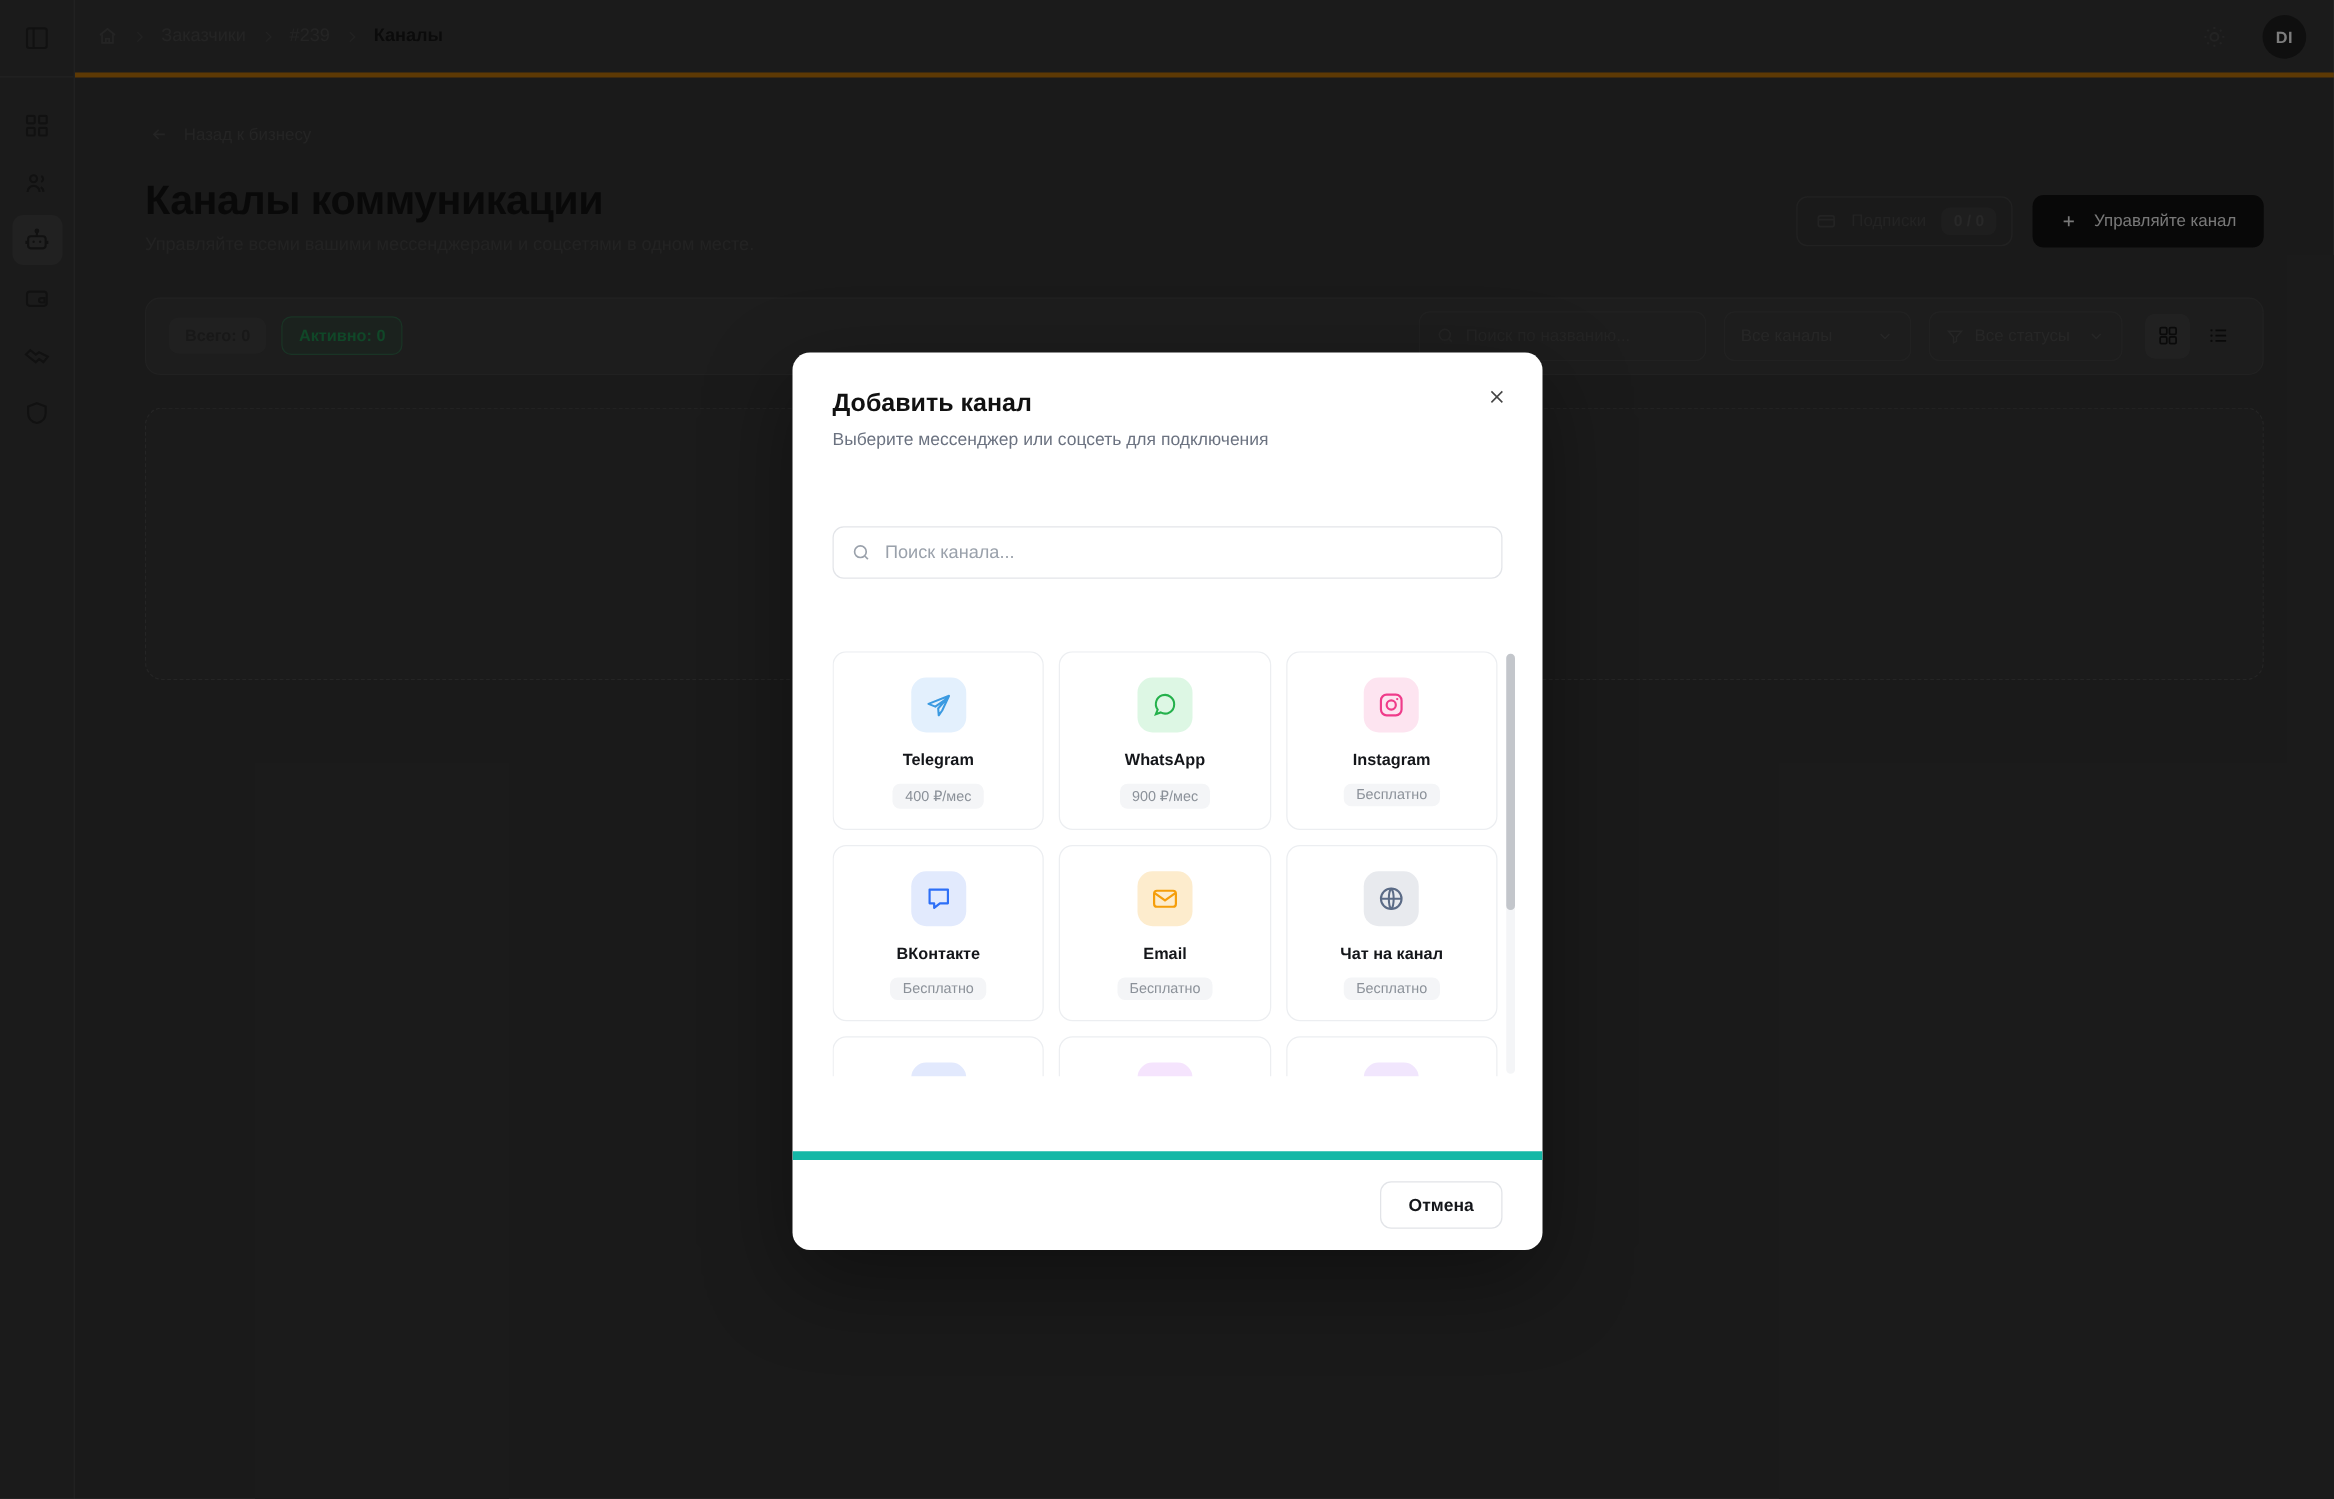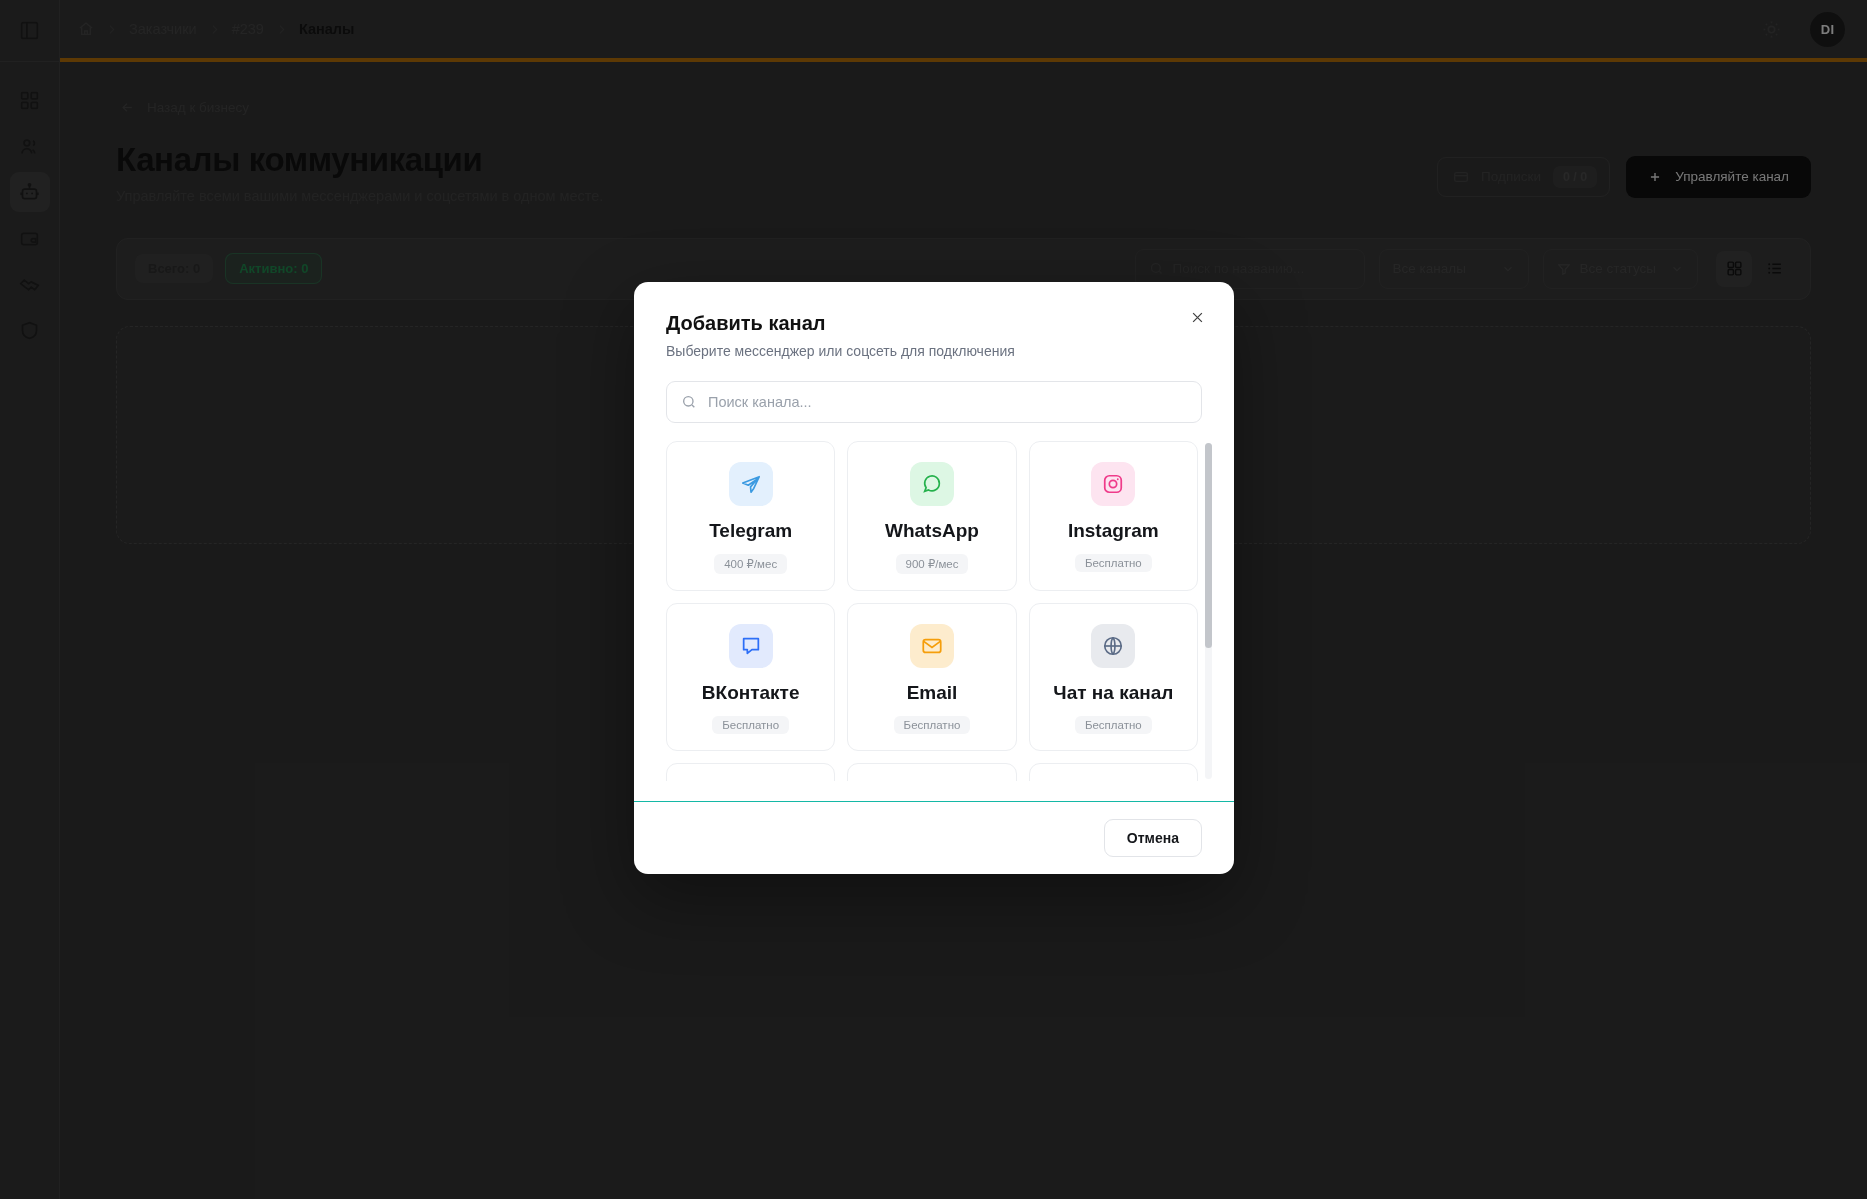--- a/index.html
+++ b/index.html
@@ -269,20 +269,21 @@
     position: absolute;
     left: 634px;
     top: 282px;
     width: 600px;
     background: #fff;
     border-radius: 14px;
     box-shadow: 0 24px 70px rgba(0,0,0,.38);
     display: flex;
     flex-direction: column;
     overflow: hidden;
+    gap: 40px;
   }
   .modal-head { padding: 30px 32px 0 32px; position: relative; }
   .modal-title { font-size: 20px; font-weight: 700; color: #111; }
   .modal-sub { margin-top: 8px; font-size: 14px; color: #6b7280; }
   .modal-close {
     position: absolute;
     top: 22px; right: 24px;
     width: 26px; height: 26px;
     display: flex; align-items: center; justify-content: center;
     color: #444; cursor: pointer;
@@ -331,21 +332,21 @@
     cursor: pointer;
     background: #fff;
   }
   .card-ic {
     width: 44px; height: 44px;
     border-radius: 12px;
     display: flex; align-items: center; justify-content: center;
     margin-bottom: 14px;
   }
   .card-ic svg { width: 22px; height: 22px; }
-  .card-name { font-size: 19px; font-weight: 700; color: #14161a; }
+  .card-name { font-size: 13px; font-weight: 700; color: #14161a; }
   .card-price {
     margin-top: 12px;
     font-size: 11.5px;
     color: #8b9199;
     background: #f4f5f7;
     border-radius: 6px;
     padding: 3px 10px;
   }
 
   .scrolltrack {
@@ -360,21 +361,21 @@
     position: absolute;
     right: 0; top: 2px;
     width: 7px;
     height: 205px;
     background: #c3c6cb;
     border-radius: 4px;
   }
 
   .modal-foot {
     margin-top: 20px;
-    border-top: 1px solid #14b8a6;
+    border-top: 7px solid #14b8a6;
     padding: 17px 32px;
     display: flex;
     justify-content: flex-end;
   }
   .btn-cancel {
     height: 38px;
     padding: 0 22px;
     border: 1px solid #e2e4e8;
     border-radius: 9px;
     background: #fff;

